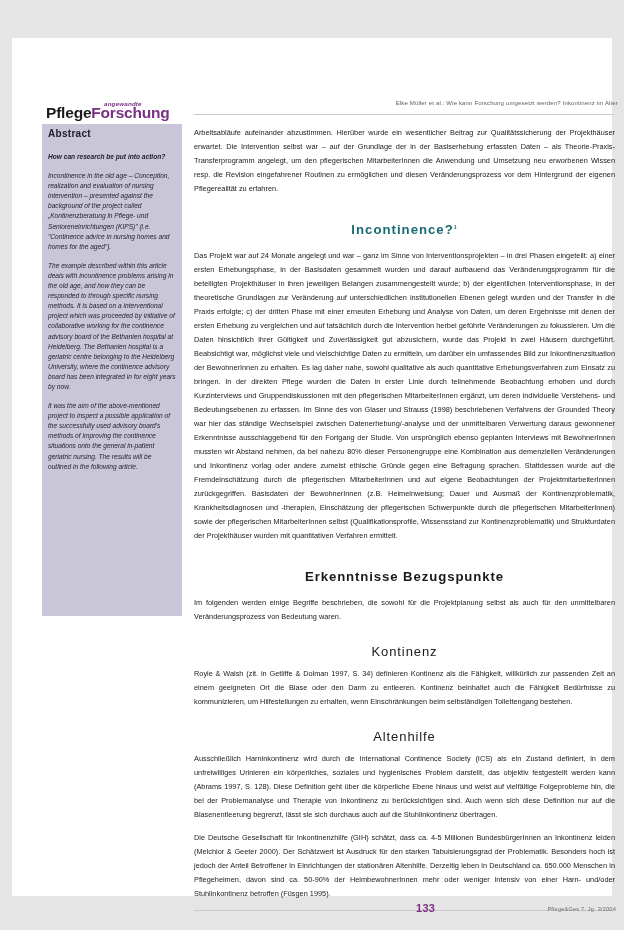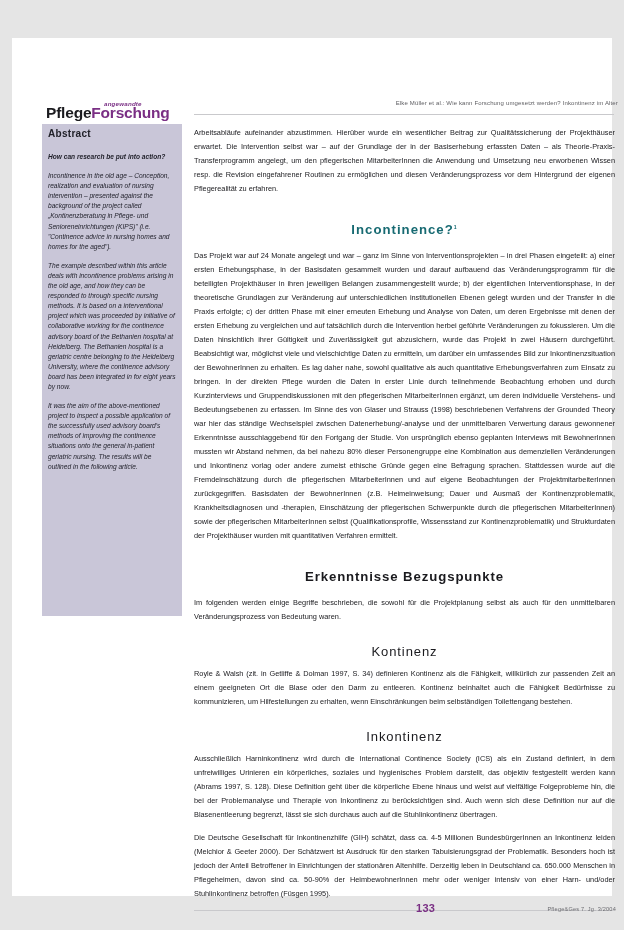--- a/index.html
+++ b/index.html
@@ -208,21 +208,21 @@
 
       <h2 class="sec-major"><span>Incontinence?</span><sup>1</sup></h2>
       <p class="body-par">Das Projekt war auf 24 Monate angelegt und war – ganz im Sinne von Interventionsprojekten – in drei Phasen eingeteilt: a) einer ersten Erhebungsphase, in der Basisdaten gesammelt wurden und darauf aufbauend das Veränderungsprogramm für die beteiligten Projekthäuser in ihren jeweiligen Belangen zusammengestellt wurde; b) der eigentlichen Interventionsphase, in der theoretische Grundlagen zur Veränderung auf unterschiedlichen institutionellen Ebenen gelegt wurden und der Transfer in die Praxis erfolgte; c) der dritten Phase mit einer erneuten Erhebung und Analyse von Daten, um deren Ergebnisse mit denen der ersten Erhebung zu vergleichen und auf tatsächlich durch die Intervention herbei geführte Veränderungen zu fokussieren. Um die Daten hinsichtlich ihrer Gültigkeit und Zuverlässigkeit gut abzusichern, wurde das Projekt in zwei Häusern durchgeführt. Beabsichtigt war, möglichst viele und vielschichtige Daten zu ermitteln, um darüber ein umfassendes Bild zur Inkontinenzsituation der BewohnerInnen zu erhalten. Es lag daher nahe, sowohl qualitative als auch quantitative Erhebungsverfahren zum Einsatz zu bringen. In der direkten Pflege wurden die Daten in erster Linie durch teilnehmende Beobachtung erhoben und durch Kurzinterviews und Gruppendiskussionen mit den pflegerischen MitarbeiterInnen ergänzt, um deren individuelle Verstehens- und Bedeutungsebenen zu erfassen. Im Sinne des von Glaser und Strauss (1998) beschriebenen Verfahrens der Grounded Theory war hier das ständige Wechselspiel zwischen Datenerhebung/-analyse und der unmittelbaren Verwertung daraus gewonnener Erkenntnisse ausschlaggebend für den Fortgang der Studie. Von ursprünglich ebenso geplanten Interviews mit BewohnerInnen mussten wir Abstand nehmen, da bei nahezu 80% dieser Personengruppe eine Kombination aus demenziellen Veränderungen und Inkontinenz vorlag oder andere zumeist ethische Gründe gegen eine Befragung sprachen. Stattdessen wurde auf die Fremdeinschätzung durch die pflegerischen MitarbeiterInnen und auf eigene Beobachtungen der ProjektmitarbeiterInnen zurückgegriffen. Basisdaten der BewohnerInnen (z.B. Heimeinweisung; Dauer und Ausmaß der Kontinenzproblematik, Krankheitsdiagnosen und -therapien, Einschätzung der pflegerischen Schwerpunkte durch die pflegerischen MitarbeiterInnen) sowie der pflegerischen MitarbeiterInnen selbst (Qualifikationsprofile, Wissensstand zur Kontinenzproblematik) und Strukturdaten der Projekthäuser wurden mit quantitativen Verfahren ermittelt.</p>
 
       <h2 class="sec-major dark">Erkenntnisse Bezugspunkte</h2>
       <p class="body-par">Im folgenden werden einige Begriffe beschrieben, die sowohl für die Projektplanung selbst als auch für den unmittelbaren Veränderungsprozess von Bedeutung waren.</p>
 
       <h3 class="sec-minor">Kontinenz</h3>
       <p class="body-par">Royle &amp; Walsh (zit. in Getliffe &amp; Dolman 1997, S. 34) definieren Kontinenz als die Fähigkeit, willkürlich zur passenden Zeit an einem geeigneten Ort die Blase oder den Darm zu entleeren. Kontinenz beinhaltet auch die Fähigkeit Bedürfnisse zu kommunizieren, um Hilfestellungen zu erhalten, wenn Einschränkungen beim selbständigen Toilettengang bestehen.</p>
 
-      <h3 class="sec-minor">Inkontinenz</h3>
+      <h3 class="sec-minor">Altenhilfe</h3>
       <p class="body-par">Ausschließlich Harninkontinenz wird durch die International Continence Society (ICS) als ein Zustand definiert, in dem unfreiwilliges Urinieren ein körperliches, soziales und hygienisches Problem darstellt, das objektiv festgestellt werden kann (Abrams 1997, S. 128). Diese Definition geht über die körperliche Ebene hinaus und weist auf vielfältige Folgeprobleme hin, die bei der Problemanalyse und Therapie von Inkontinenz zu berücksichtigen sind. Auch wenn sich diese Definition nur auf die Blasenentleerung begrenzt, lässt sie sich durchaus auch auf die Stuhlinkontinenz übertragen.</p>
       <p class="body-par">Die Deutsche Gesellschaft für Inkontinenzhilfe (GIH) schätzt, dass ca. 4-5 Millionen BundesbürgerInnen an Inkontinenz leiden (Melchior &amp; Geeter 2000). Der Schätzwert ist Ausdruck für den starken Tabuisierungsgrad der Problematik. Besonders hoch ist jedoch der Anteil Betroffener in Einrichtungen der stationären Altenhilfe. Derzeitig leben in Deutschland ca. 650.000 Menschen in Pflegeheimen, davon sind ca. 50-90% der HeimbewohnerInnen mehr oder weniger intensiv von einer Harn- und/oder Stuhlinkontinenz betroffen (Füsgen 1995).</p>
     </div>
 
     <div class="footer-rule"></div>
     <div class="pagenum">133</div>
     <div class="footer-right">Pflege&amp;Ges 7. Jg. 3/2004</div>
 
   </div>
 </div>

